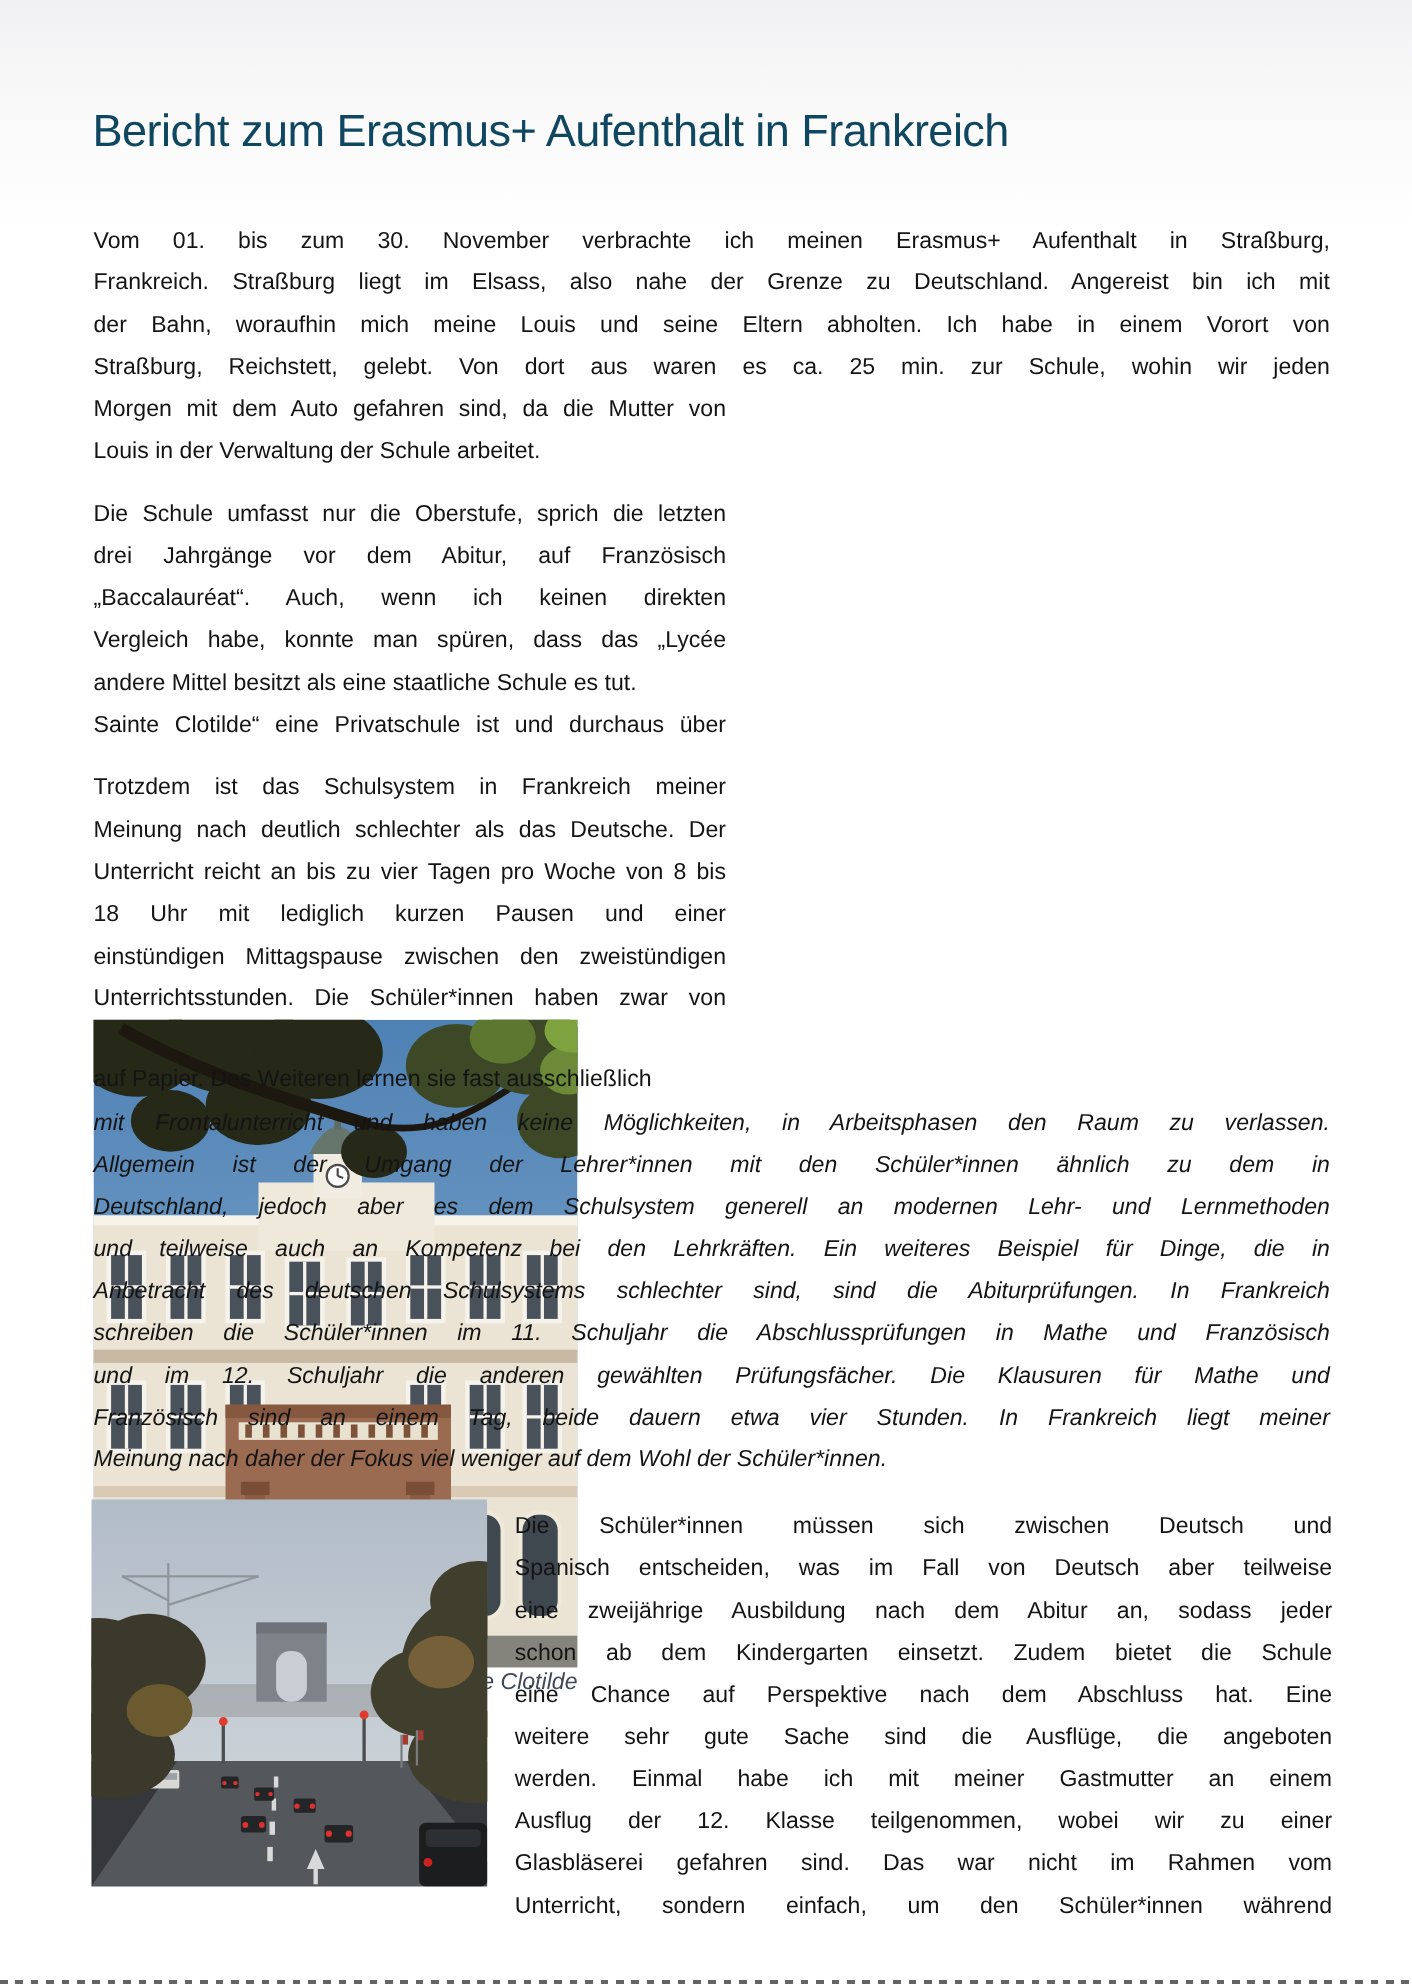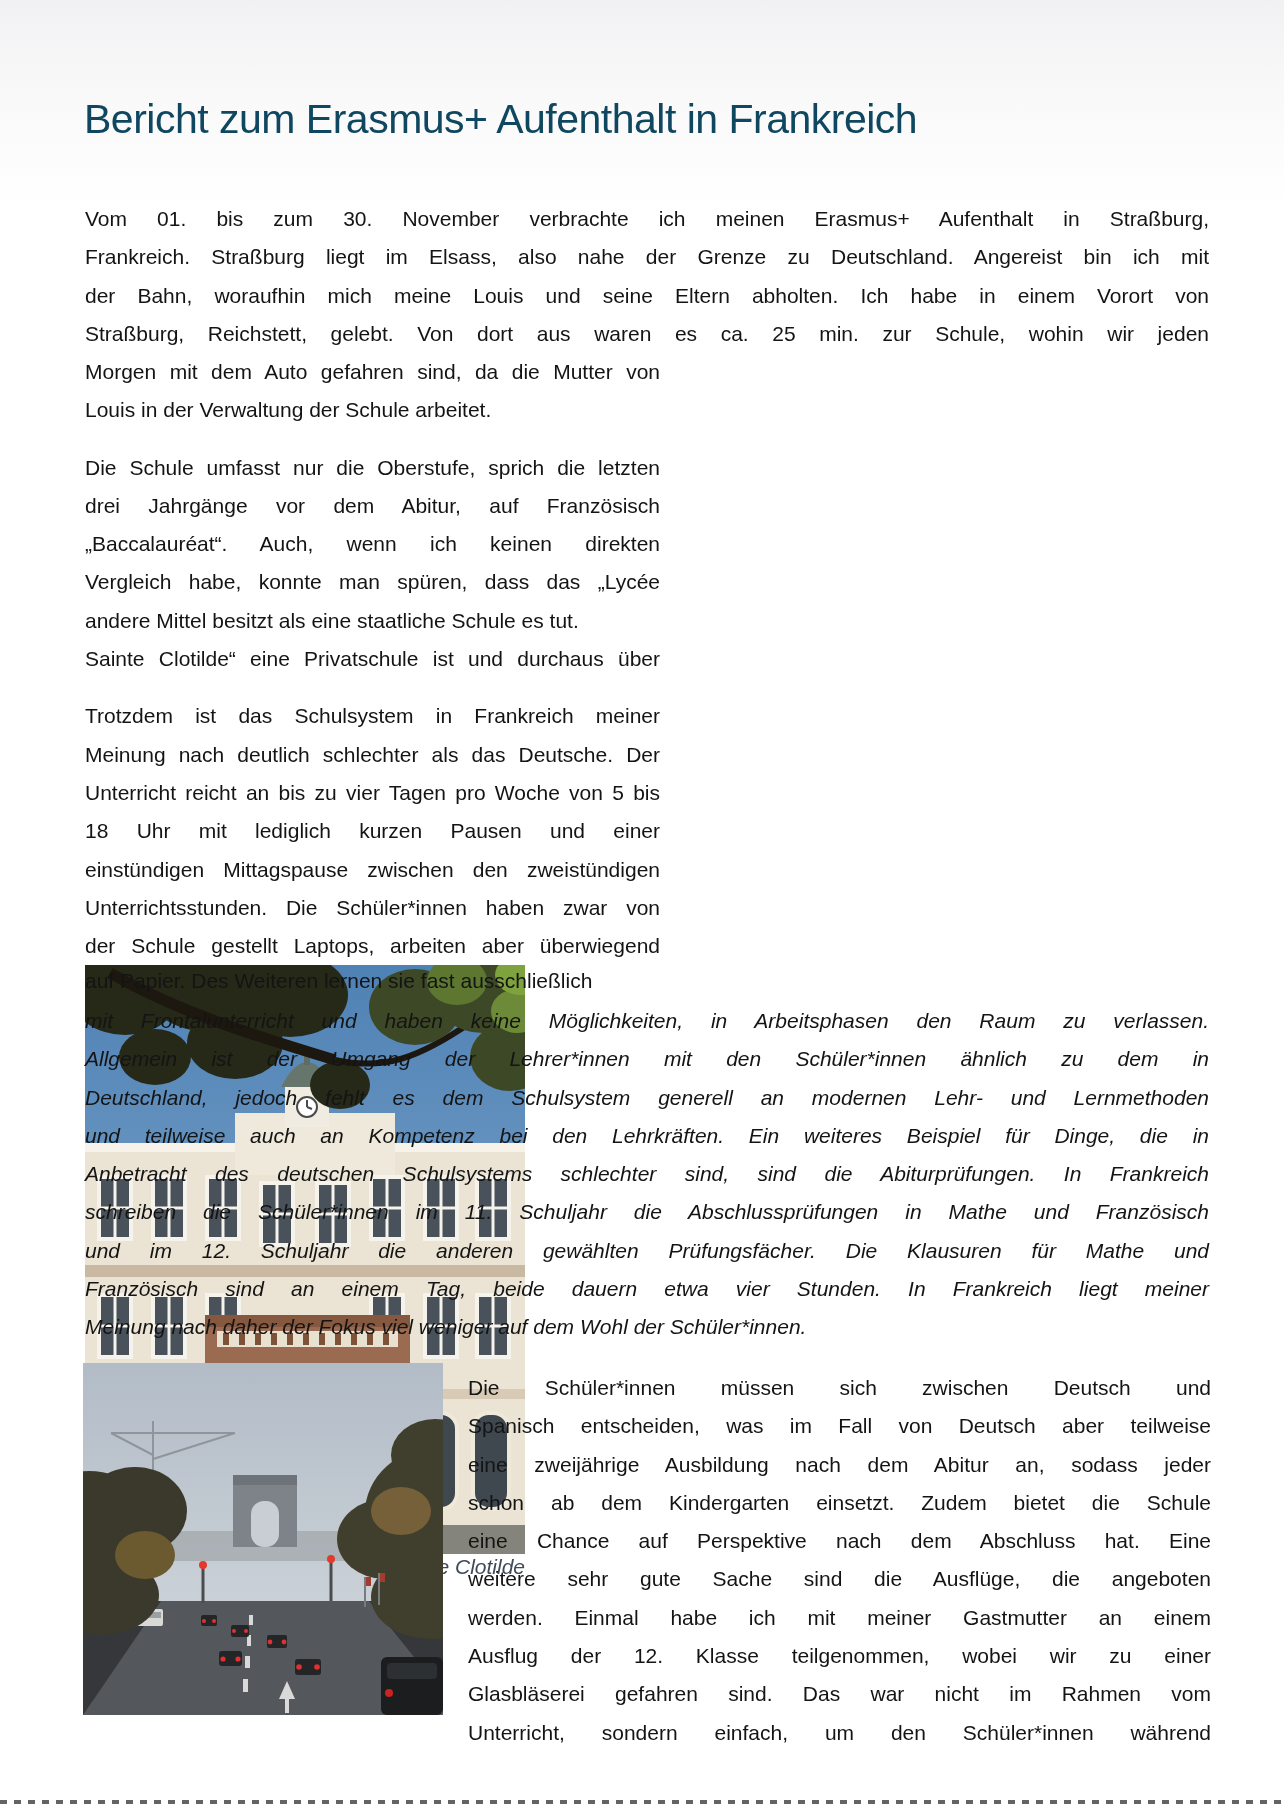--- a/index.html
+++ b/index.html
@@ -58,25 +58,24 @@
           <div class="ln">Die Schule umfasst nur die Oberstufe, sprich die letzten</div>
           <div class="ln">drei Jahrgänge vor dem Abitur, auf Französisch</div>
           <div class="ln">„Baccalauréat“. Auch, wenn ich keinen direkten</div>
           <div class="ln">Vergleich habe, konnte man spüren, dass das „Lycée</div>
           <div class="ln ln-end">andere Mittel besitzt als eine staatliche Schule es tut.</div>
           <div class="ln">Sainte Clotilde“ eine Privatschule ist und durchaus über</div>
         </div>
       <div class="body-text para" style="color: rgb(20, 20, 20);">
           <div class="ln">Trotzdem ist das Schulsystem in Frankreich meiner</div>
           <div class="ln">Meinung nach deutlich schlechter als das Deutsche. Der</div>
-          <div class="ln">Unterricht reicht an bis zu vier Tagen pro Woche von 5 bis</div>
+          <div class="ln">Unterricht reicht an bis zu vier Tagen pro Woche von 8 bis</div>
           <div class="ln">18 Uhr mit lediglich kurzen Pausen und einer</div>
           <div class="ln">einstündigen Mittagspause zwischen den zweistündigen</div>
           <div class="ln">Unterrichtsstunden. Die Schüler*innen haben zwar von</div>
-          <div class="ln">der Schule gestellt Laptops, arbeiten aber überwiegend</div>
         </div>
     </div>
     <div class="col-right">
       <svg class="photo" width="440" height="589" viewBox="0 0 440 589" aria-hidden="true">
         <defs>
           <linearGradient id="sky1" x1="0" y1="0" x2="0" y2="1">
             <stop offset="0" stop-color="#4e81b4"></stop>
               <stop offset="1" stop-color="#93b6d6"></stop>
           </linearGradient>
           <g id="win">
@@ -175,21 +174,21 @@
       </svg>
       <div class="fig-caption caption-school" style="color: rgb(62, 74, 89);">Lycée Sainte Clotilde</div>
     </div>
   </div>
 
   <div class="body-text p3-bridge" style="color: rgb(20, 20, 20);">auf Papier. Des Weiteren lernen sie fast ausschließlich</div>
 
   <div class="body-text p3-full" style="color: rgb(20, 20, 20);">
       <div class="ln">mit Frontalunterricht und haben keine Möglichkeiten, in Arbeitsphasen den Raum zu verlassen.</div>
       <div class="ln">Allgemein ist der Umgang der Lehrer*innen mit den Schüler*innen ähnlich zu dem in</div>
-      <div class="ln">Deutschland, jedoch fehlt es dem Schulsystem generell an modernen Lehr- und Lernmethoden</div>
+      <div class="ln">Deutschland, jedoch aber es dem Schulsystem generell an modernen Lehr- und Lernmethoden</div>
       <div class="ln">und teilweise auch an Kompetenz bei den Lehrkräften. Ein weiteres Beispiel für Dinge, die in</div>
       <div class="ln">Anbetracht des deutschen Schulsystems schlechter sind, sind die Abiturprüfungen. In Frankreich</div>
       <div class="ln">schreiben die Schüler*innen im 11. Schuljahr die Abschlussprüfungen in Mathe und Französisch</div>
       <div class="ln">und im 12. Schuljahr die anderen gewählten Prüfungsfächer. Die Klausuren für Mathe und</div>
       <div class="ln">Französisch sind an einem Tag, beide dauern etwa vier Stunden. In Frankreich liegt meiner</div>
       <div class="ln ln-end">Meinung nach daher der Fokus viel weniger auf dem Wohl der Schüler*innen.</div>
     </div>
 
   <div class="paris-photo-wrap">
     <svg class="photo" width="360" height="352" viewBox="0 0 360 352" aria-hidden="true">

